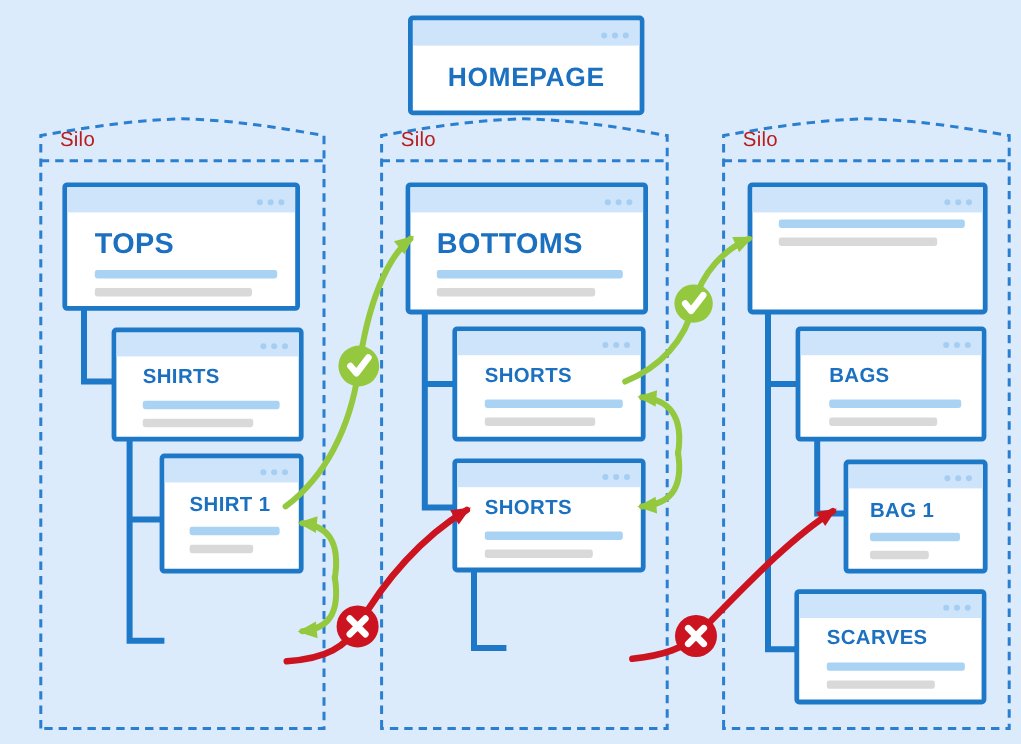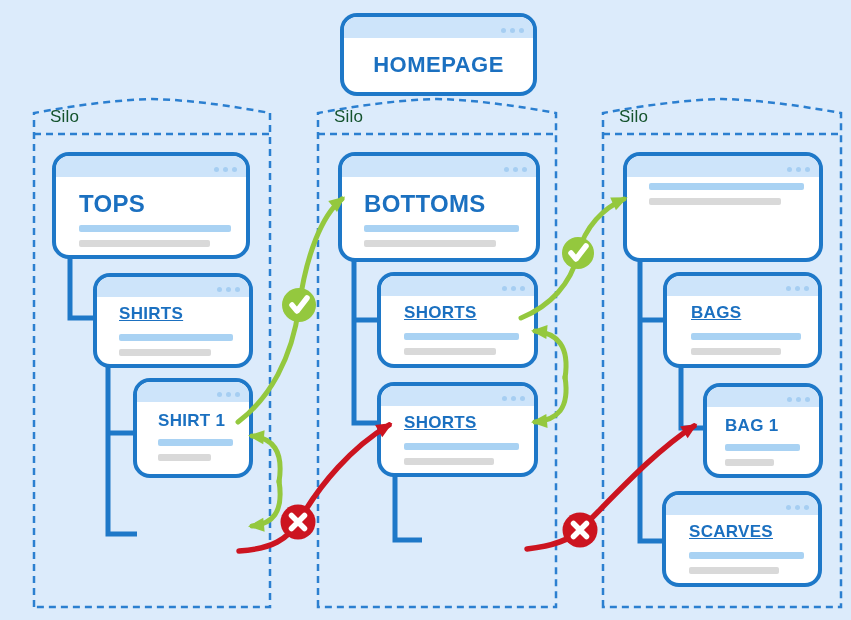--- a/index.html
+++ b/index.html
@@ -1,31 +1,31 @@
 <!DOCTYPE html>
 <html><head>
 <meta charset="utf-8">
 <style>
   html,body{margin:0;padding:0;background:#dcebfb;}
   .canvas{position:relative;width:851px;height:620px;background:#dcebfb;overflow:hidden;
           font-family:"Liberation Sans",sans-serif;}
   .layer{position:absolute;left:0;top:0;width:851px;height:620px;pointer-events:none;}
-  .silo-label{position:absolute;font-size:17px;color:#14532d;letter-spacing:.2px;}
-  .win{position:absolute;background:#ffffff;border:4px solid #1e78c8;border-radius:17px;
+  .silo-label{position:absolute;font-size:17px;color:#b91c1c;letter-spacing:.2px;}
+  .win{position:absolute;background:#ffffff;border:4px solid #1e78c8;border-radius:4px;
        box-sizing:border-box;overflow:hidden;}
   .tbar{height:20px;background:#cde4fa;display:flex;justify-content:flex-end;align-items:center;
         padding-right:9px;}
   .win-home .tbar,.win-lg .tbar{height:21px;}
   .dots i{display:inline-block;width:5px;height:5px;border-radius:50%;background:#a6cef2;margin-left:4px;}
   .body{position:relative;display:flex;flex-direction:column;align-items:flex-start;}
   .wtitle{font-weight:bold;color:#1b70c0;letter-spacing:.3px;white-space:nowrap;}
   .win-home .wtitle{font-size:22px;line-height:26px;letter-spacing:.5px;}
   .win-home .body{align-items:center;justify-content:center;height:54px;}
   .win-lg .wtitle{font-size:24px;margin-top:12px;line-height:30px;}
-  .win-md .wtitle{font-size:17px;margin-top:6px;line-height:22px;text-decoration:underline;}
+  .win-md .wtitle{font-size:17px;margin-top:6px;line-height:22px;}
   .win-sm .wtitle{font-size:17px;margin-top:8px;line-height:22px;}
   .bar{height:7px;border-radius:2px;}
   .bar-blue{background:#a9d2f3;}
   .bar-gray{background:#d9d9d9;}
   .win-lg .bar-blue{margin-top:6px;}  .win-lg .bar-gray{margin-top:8px;}
   .win-md .bar-blue{margin-top:9px;}  .win-md .bar-gray{margin-top:8px;}
   .win-sm .bar-blue{margin-top:7px;}  .win-sm .bar-gray{margin-top:8px;}
 </style>
 </head>
 <body>

